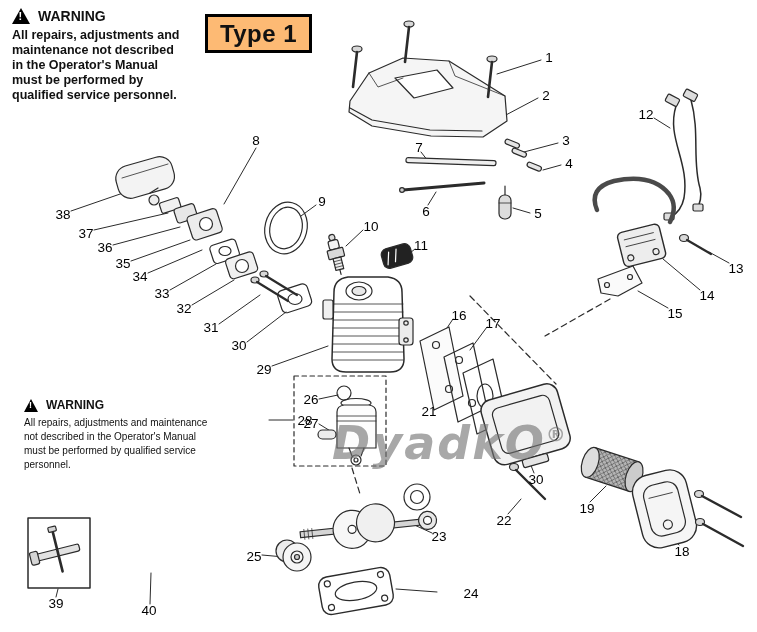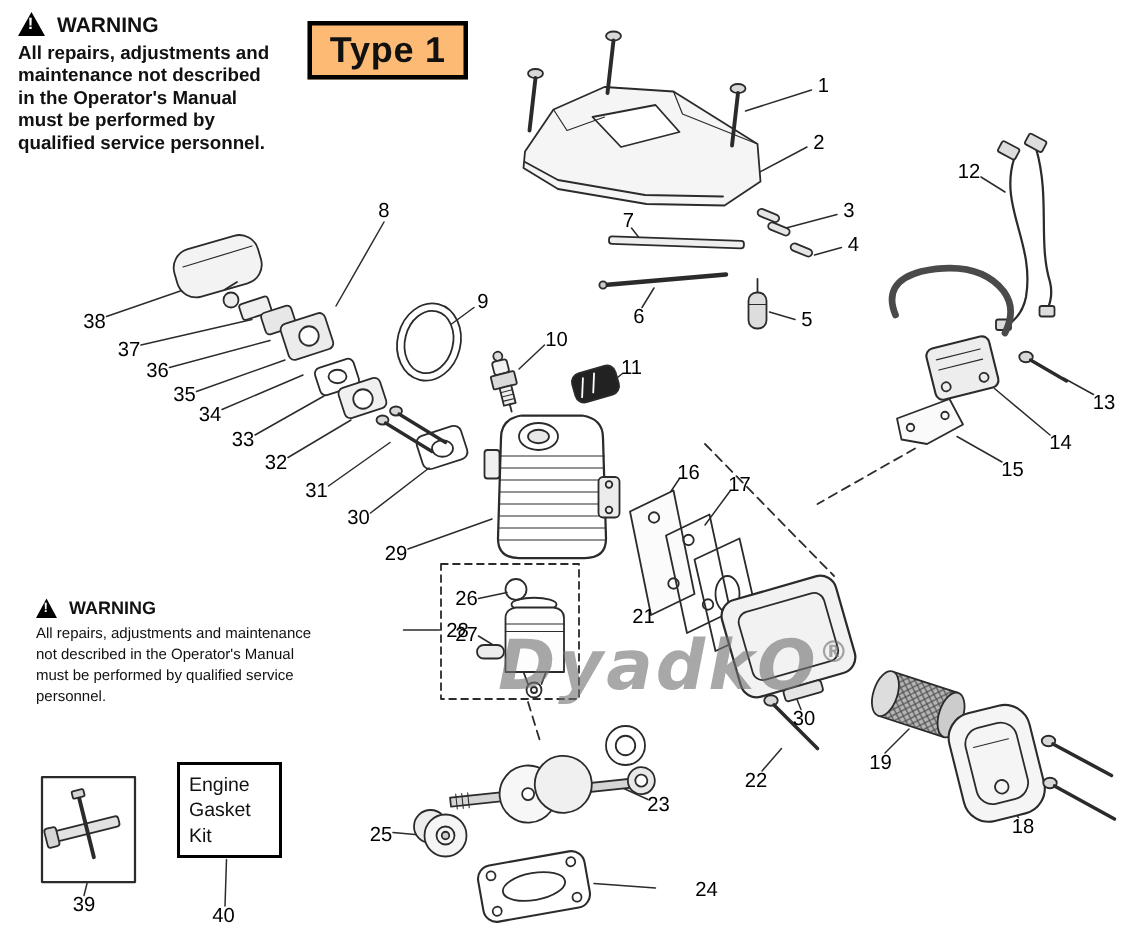--- a/index.html
+++ b/index.html
@@ -351,23 +351,20 @@
   </div>
 
   <div class="warning warning-mid">
     <div class="warn-head">
       <span class="tri small"></span>
       <span>WARNING</span>
     </div>
     <div class="warn-body">All repairs, adjustments and maintenance not described in the Operator's Manual must be performed by qualified  service personnel.</div>
   </div>
 
-  <div class="kit-box">
-    <span>Engine Gasket Kit</span>
-  </div>
 
   <div class="callout-layer">
       <div class="callout" style="left: 549px; top: 57px;">1</div>
       <div class="callout" style="left: 546px; top: 95px;">2</div>
       <div class="callout" style="left: 566px; top: 140px;">3</div>
       <div class="callout" style="left: 569px; top: 163px;">4</div>
       <div class="callout" style="left: 538px; top: 213px;">5</div>
       <div class="callout" style="left: 426px; top: 211px;">6</div>
       <div class="callout" style="left: 419px; top: 147px;">7</div>
       <div class="callout" style="left: 256px; top: 140px;">8</div>

